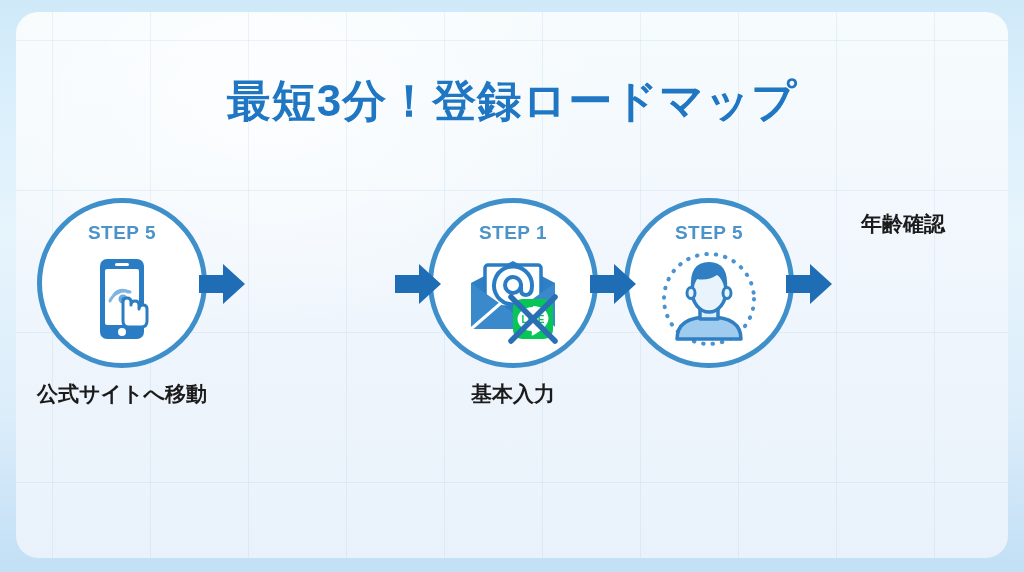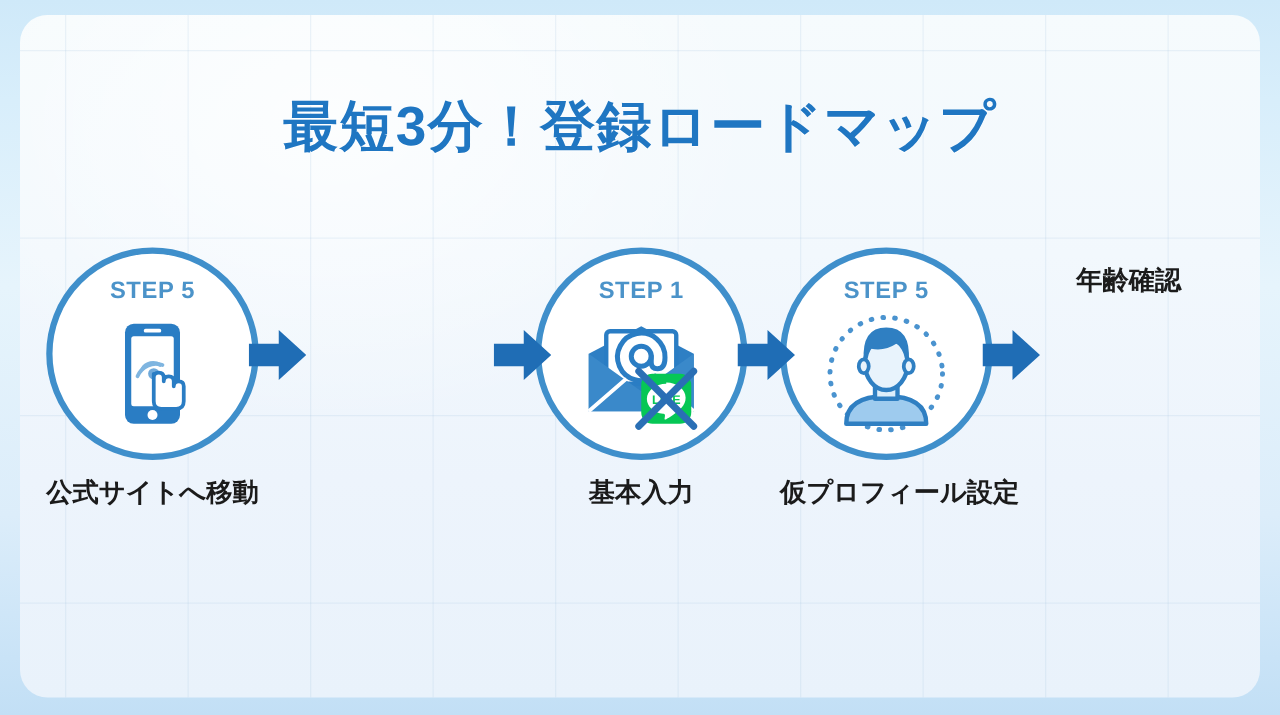--- a/index.html
+++ b/index.html
@@ -236,21 +236,20 @@
 
             <ellipse cx="52" cy="44" rx="17" ry="21" fill="#e8f3fc" stroke="#2f7fc2" stroke-width="3.5"></ellipse>
 
             <path d="M34 42 q-2 -27 18 -27 q20 0 18 27 q-3 -12 -10 -14 q-9 6 -20 4 q-4 2 -6 10 Z" fill="#2f7fc2"></path>
 
             <ellipse cx="34" cy="46" rx="4" ry="5.5" fill="#e8f3fc" stroke="#2f7fc2" stroke-width="3"></ellipse>
             <ellipse cx="70" cy="46" rx="4" ry="5.5" fill="#e8f3fc" stroke="#2f7fc2" stroke-width="3"></ellipse>
           </svg>
         </div>
       </div>
-      <div class="step-label">仮プロフィール設定</div>
     </div>
 
     <div class="step" style="left:818px">
       <div class="step-label">年齢確認</div>
     </div>
 
     <div class="arrow" style="left:199px">
       <svg viewBox="0 0 46 40" xmlns="http://www.w3.org/2000/svg">
         <path d="M0 11 L24 11 L24 0 L46 20 L24 40 L24 29 L0 29 Z" fill="#1f6db5"></path>
       </svg>

